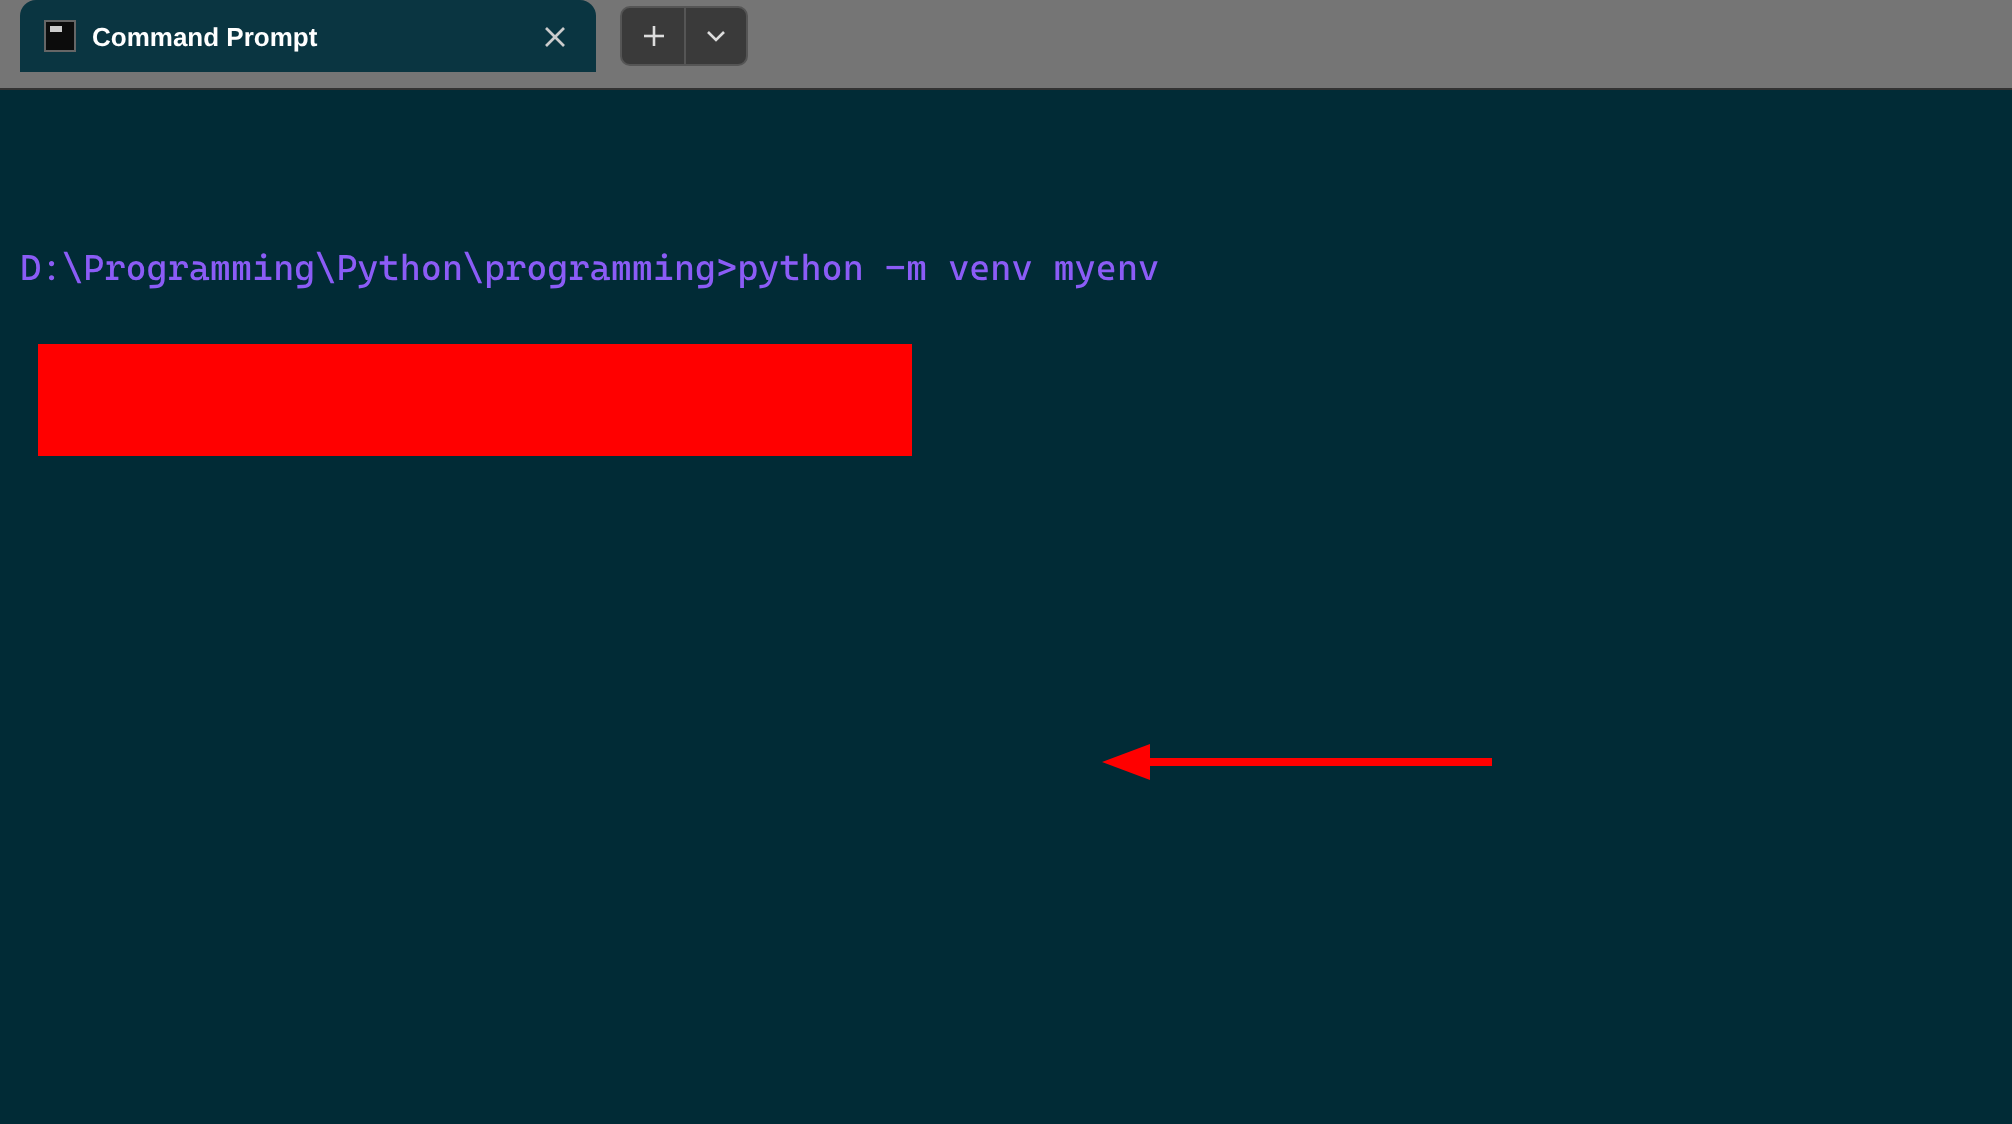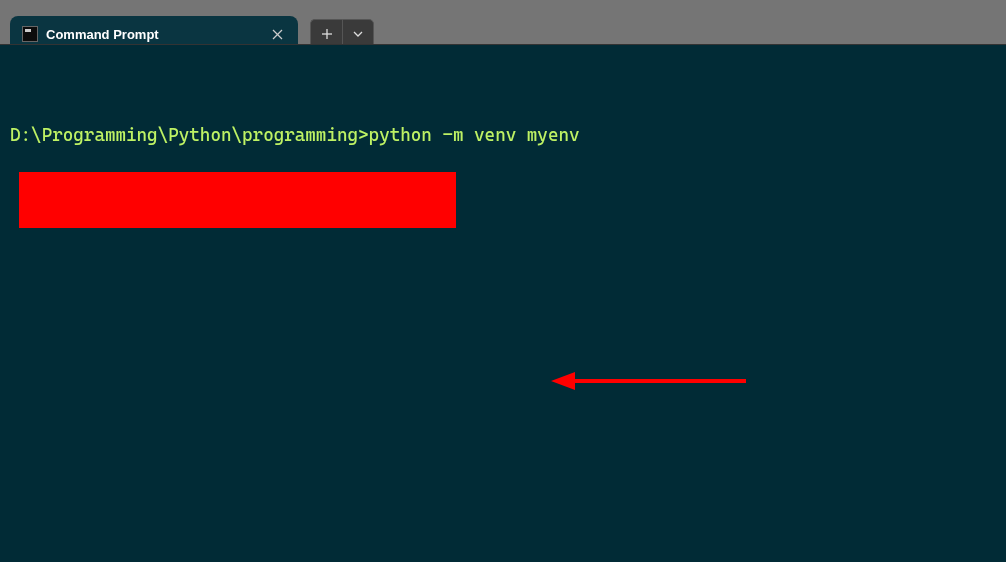--- a/index.html
+++ b/index.html
@@ -9,21 +9,21 @@
       background: #757575;
       font-family: Consolas, 'Cascadia Mono', monospace;
       overflow: hidden;
       position: relative;
     }
     .titlebar {
       height: 44px;
       background: #757575;
       display: flex;
       align-items: flex-start;
-      padding: 16px 0 0 10px;
+      padding: 0 0 0 10px;
     }
     .tab {
       background: #0a3541;
       height: 36px;
       width: 288px;
       border-radius: 8px 8px 0 0;
       display: flex;
       align-items: center;
       padding: 0 12px;
       color: #fff;
@@ -84,21 +84,21 @@
       border-radius: 5px 0 0 5px;
     }
     .dropdown-btn {
       border-radius: 0 5px 5px 0;
     }
     .terminal {
       background: #012b36;
       width: 100%;
       height: calc(100% - 44px);
       padding: 22px 10px 10px 10px;
-      color: #bef264;
+      color: #8b5cf6;
       font-size: 18px;
       line-height: 27px;
       white-space: pre;
       position: relative;
       border-top: 1px solid #333;
     }
     .line { white-space: pre; }
     .redacted {
       background: #ff0000;
       width: 437px;

